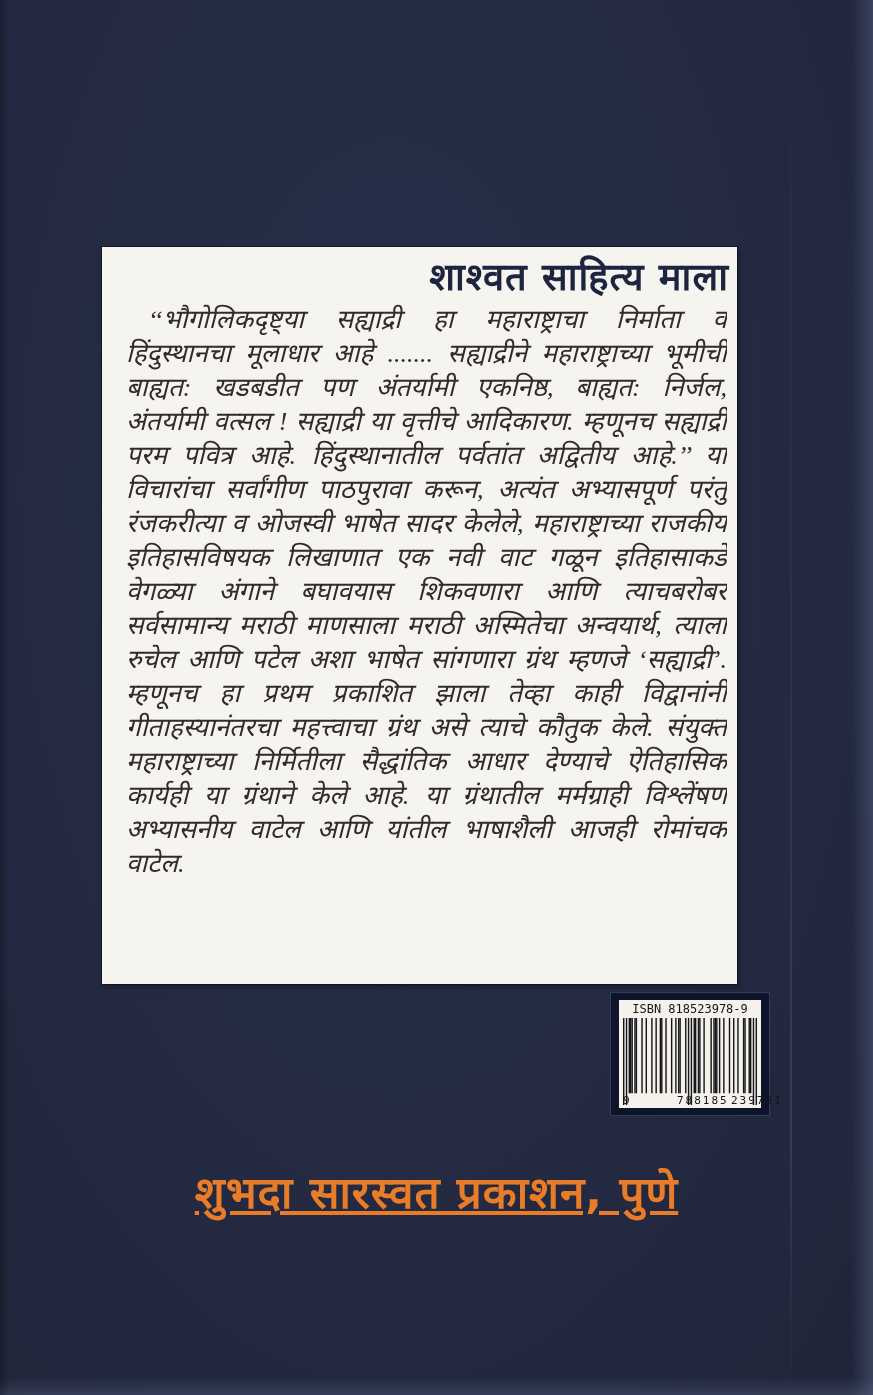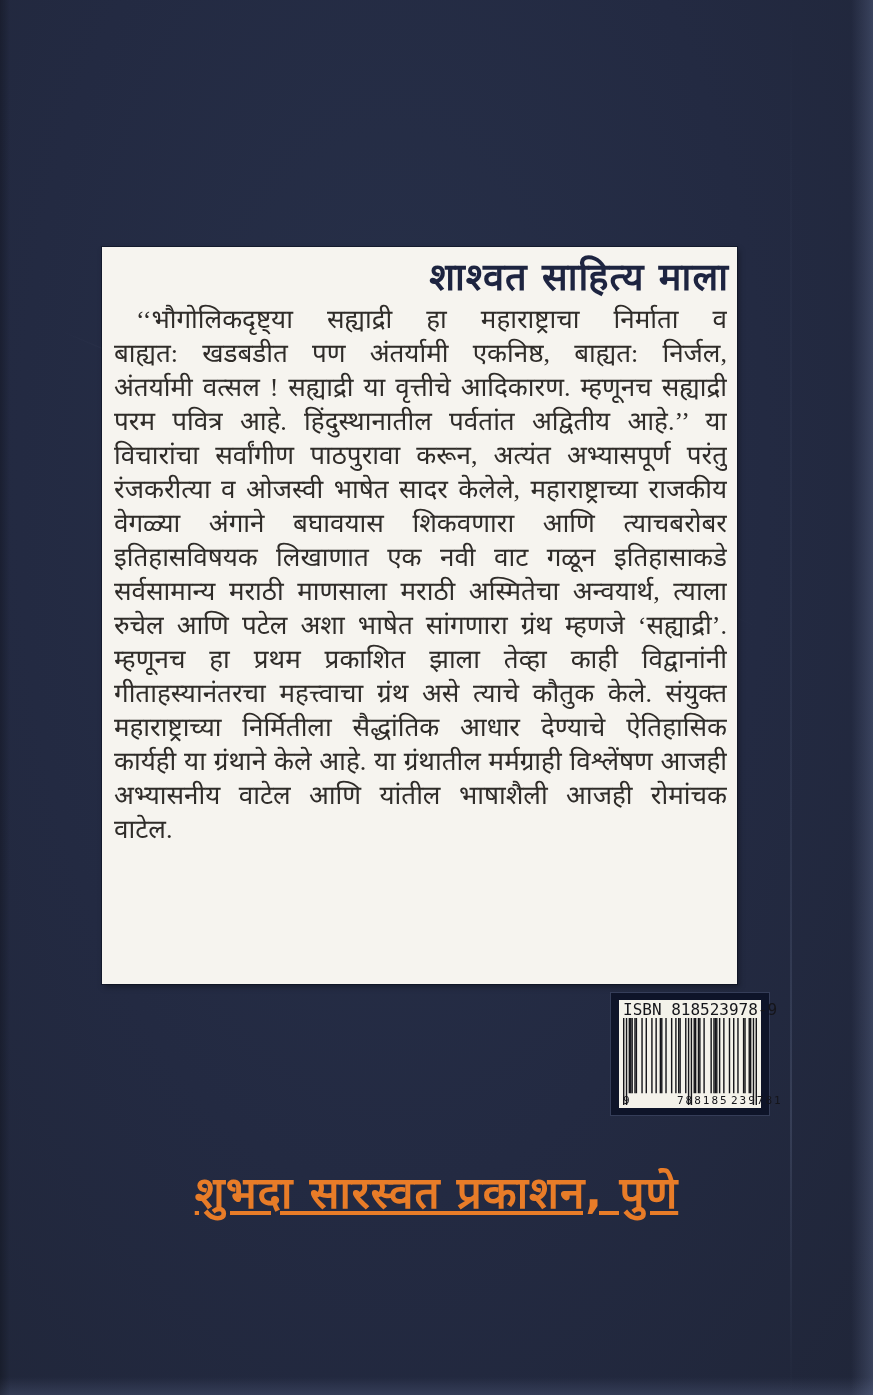--- a/index.html
+++ b/index.html
@@ -30,21 +30,21 @@
     box-sizing:border-box;
   }
   .panel-title{
     margin:6px 8px 0 0;
     text-align:right;
     font-size:38px;line-height:48px;font-weight:bold;
     color:#1d2440;
     letter-spacing:1px;
     font-family:"DejaVu Sans","Liberation Sans",sans-serif;
   }
-  .blurb{margin:2px 10px 0 12px;}
+  .blurb{margin:2px 10px 0 24px;font-style:italic;}
   .bl-line{
     font-size:26px;line-height:34px;height:34px;overflow:hidden;
     color:#2f2c29;
     text-align:justify;text-align-last:justify;
     font-family:"Liberation Serif","DejaVu Serif",serif;
   }
   .bl-line.first{text-indent:22px;}
   .bl-line.last{text-align-last:left;}
   .barcode{
     position:absolute;left:611px;top:993px;width:158px;height:122px;
@@ -52,21 +52,21 @@
     box-shadow:0 0 0 1px rgba(90,100,135,.35);
     padding:7px 8px;box-sizing:border-box;
   }
   .bc-label{
     width:100%;height:100%;background:#f4f2ea;
     display:flex;flex-direction:column;
     padding:3px 4px;box-sizing:border-box;
   }
   .bc-isbn{
     font-family:"DejaVu Sans Mono","Liberation Mono",monospace;
-    font-size:16px;line-height:13px;letter-spacing:0px;
+    font-size:12px;line-height:13px;letter-spacing:0px;
     text-align:center;color:#15151a;white-space:nowrap;
   }
   .bc-bars{position:relative;flex:1;margin-top:2px;}
   .bc-bars svg{position:absolute;left:0;top:0;width:100%;height:100%;fill:#15151a;}
   .bc-digits{
     position:absolute;left:0;right:0;bottom:-2px;
     display:flex;justify-content:space-between;
     font-family:"DejaVu Sans Mono","Liberation Mono",monospace;
     font-size:11px;line-height:12px;color:#15151a;
   }
@@ -88,27 +88,28 @@
 
 <div class="cover">
 
   <div class="scratch"></div>
   <div class="crease"></div>
 
   <div class="panel">
     <div class="panel-title">शाश्वत साहित्य माला</div>
     <div class="blurb">
         <div class="bl-line first">‘‘भौगोलिकदृष्ट्या सह्याद्री हा महाराष्ट्राचा निर्माता व</div>
+        <div class="bl-line">हिंदुस्थानचा मूलाधार आहे ....... सह्याद्रीने महाराष्ट्राच्या भूमीची</div>
         <div class="bl-line">बाह्यत: खडबडीत पण अंतर्यामी एकनिष्ठ, बाह्यत: निर्जल,</div>
         <div class="bl-line">अंतर्यामी वत्सल ! सह्याद्री या वृत्तीचे आदिकारण. म्हणूनच सह्याद्री</div>
         <div class="bl-line">परम पवित्र आहे. हिंदुस्थानातील पर्वतांत अद्वितीय आहे.’’ या</div>
         <div class="bl-line">विचारांचा सर्वांगीण पाठपुरावा करून, अत्यंत अभ्यासपूर्ण परंतु</div>
         <div class="bl-line">रंजकरीत्या व ओजस्वी भाषेत सादर केलेले, महाराष्ट्राच्या राजकीय</div>
+        <div class="bl-line">इतिहासविषयक लिखाणात एक नवी वाट गळून इतिहासाकडे</div>
         <div class="bl-line">वेगळ्या अंगाने बघावयास शिकवणारा आणि त्याचबरोबर</div>
-        <div class="bl-line">इतिहासविषयक लिखाणात एक नवी वाट गळून इतिहासाकडे</div>
         <div class="bl-line">सर्वसामान्य मराठी माणसाला मराठी अस्मितेचा अन्वयार्थ, त्याला</div>
         <div class="bl-line">रुचेल आणि पटेल अशा भाषेत सांगणारा ग्रंथ म्हणजे ‘सह्याद्री’.</div>
         <div class="bl-line">म्हणूनच हा प्रथम प्रकाशित झाला तेव्हा काही विद्वानांनी</div>
         <div class="bl-line">गीताहस्यानंतरचा महत्त्वाचा ग्रंथ असे त्याचे कौतुक केले. संयुक्त</div>
         <div class="bl-line">महाराष्ट्राच्या निर्मितीला सैद्धांतिक आधार देण्याचे ऐतिहासिक</div>
         <div class="bl-line">कार्यही या ग्रंथाने केले आहे. या ग्रंथातील मर्मग्राही विश्लेंषण आजही</div>
         <div class="bl-line">अभ्यासनीय वाटेल आणि यांतील भाषाशैली आजही रोमांचक</div>
         <div class="bl-line last">वाटेल.</div>
       </div>
   </div>

